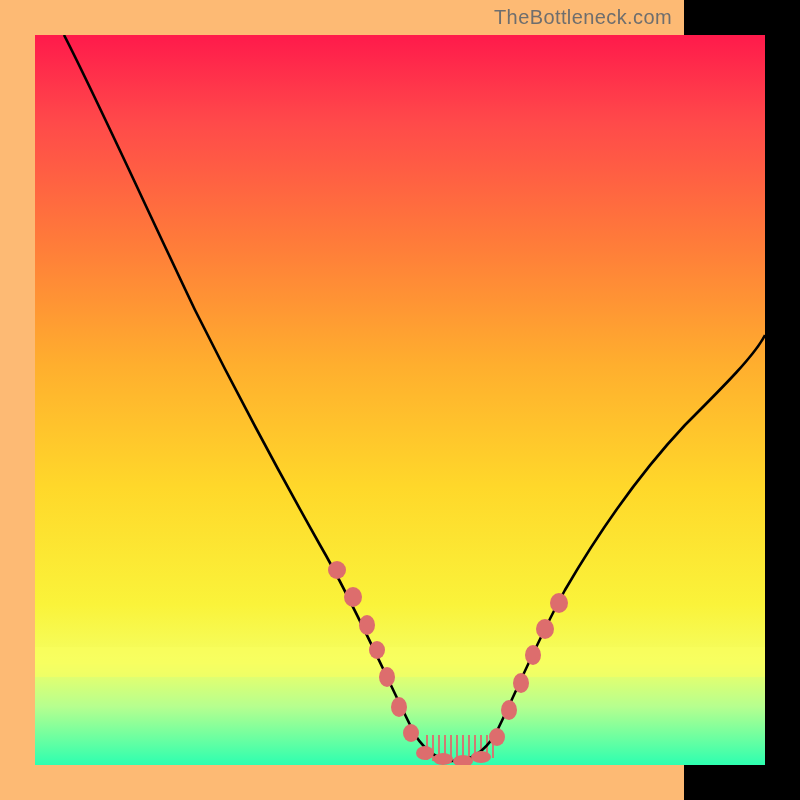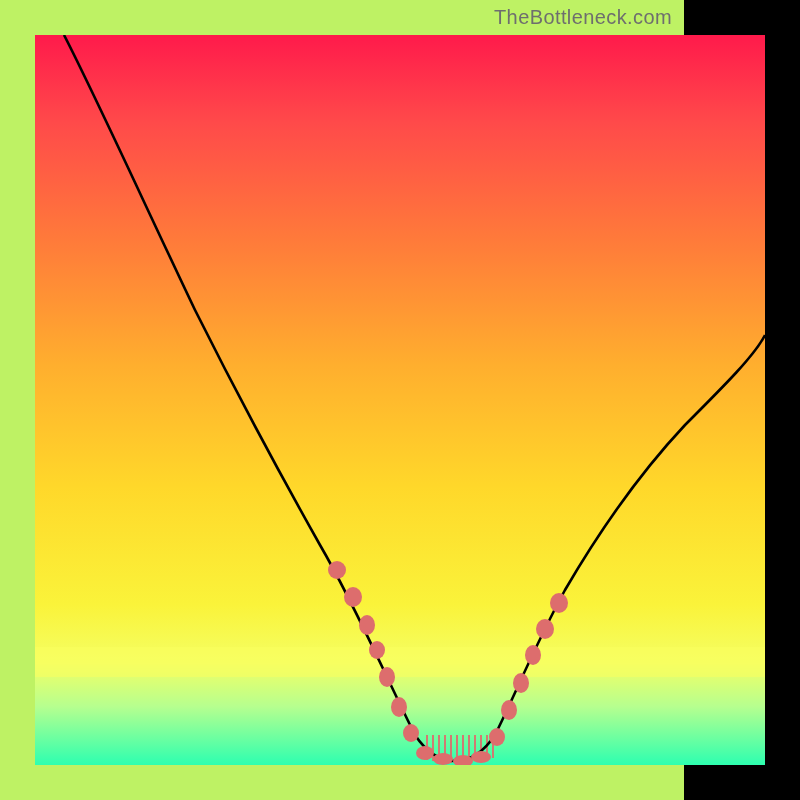--- a/index.html
+++ b/index.html
@@ -8,21 +8,21 @@
     width: 800px;
     height: 800px;
     background: #000;
     overflow: hidden;
     font-family: Arial, Helvetica, sans-serif;
   }
   .frame {
     position: relative;
     width: 684px;
     height: 800px;
-    background: #bef264;
+    background: #fdba74;
   }
   .plot-area {
     position: absolute;
     left: 35px;
     top: 35px;
     width: 730px;
     height: 730px;
     
     background: linear-gradient(
       to bottom,

